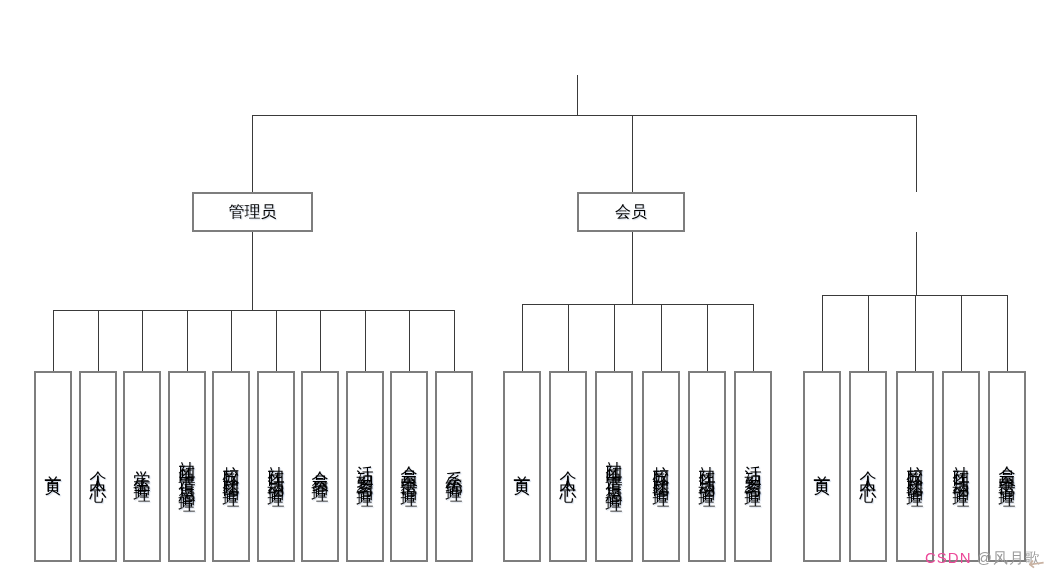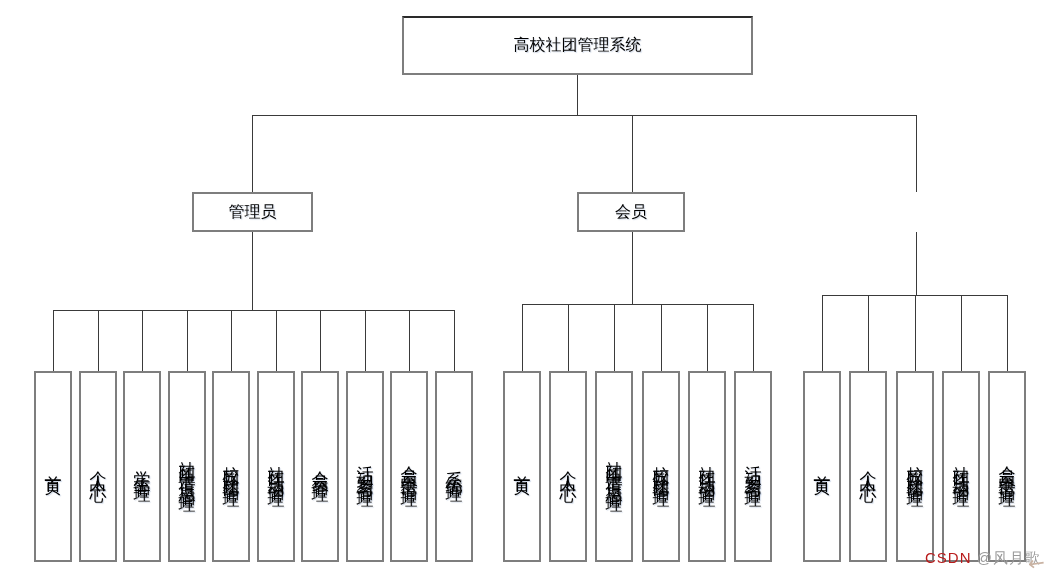--- a/index.html
+++ b/index.html
@@ -18,35 +18,32 @@
     font-size:17px;line-height:1;letter-spacing:5px;white-space:normal;
   }
   .line{position:absolute;background:#3a3a3a;}
   .v{width:1px;}
   .h{height:1px;}
   .wm{
     position:absolute;left:925px;top:549px;font-size:15px;
     font-family:"Liberation Sans","DejaVu Sans",sans-serif;
     white-space:nowrap;z-index:5;letter-spacing:1px;
   }
-  .wm-brand{color:#b91c1c;}
+  .wm-brand{color:#ec4899;}
   .wm-handle{color:#9a9a9a;}
   .wm-arrow{
     position:absolute;left:1028px;top:551px;font-size:20px;color:#c9b2a2;
     transform:rotate(-8deg);z-index:5;font-family:"DejaVu Sans",sans-serif;
   }
 </style>
 </head>
 <body>
 
 <div class="canvas">
 
-  <div class="box root" style="left:402px;top:16px;width:351px;height:59px;">
-    <span class="lbl">高校社团管理系统</span>
-  </div>
 
   <div class="line v" style="left:577px;top:75px;height:40px;"></div>
   <div class="line h" style="left:252px;top:115px;width:665px;"></div>
   <div class="line v" style="left:252px;top:115px;height:77px;"></div>
   <div class="line v" style="left:632px;top:115px;height:77px;"></div>
   <div class="line v" style="left:916px;top:115px;height:77px;"></div>
 
   <div class="box" style="left:192px;top:192px;width:121px;height:40px;">
     <span class="lbl">管理员</span>
   </div>

